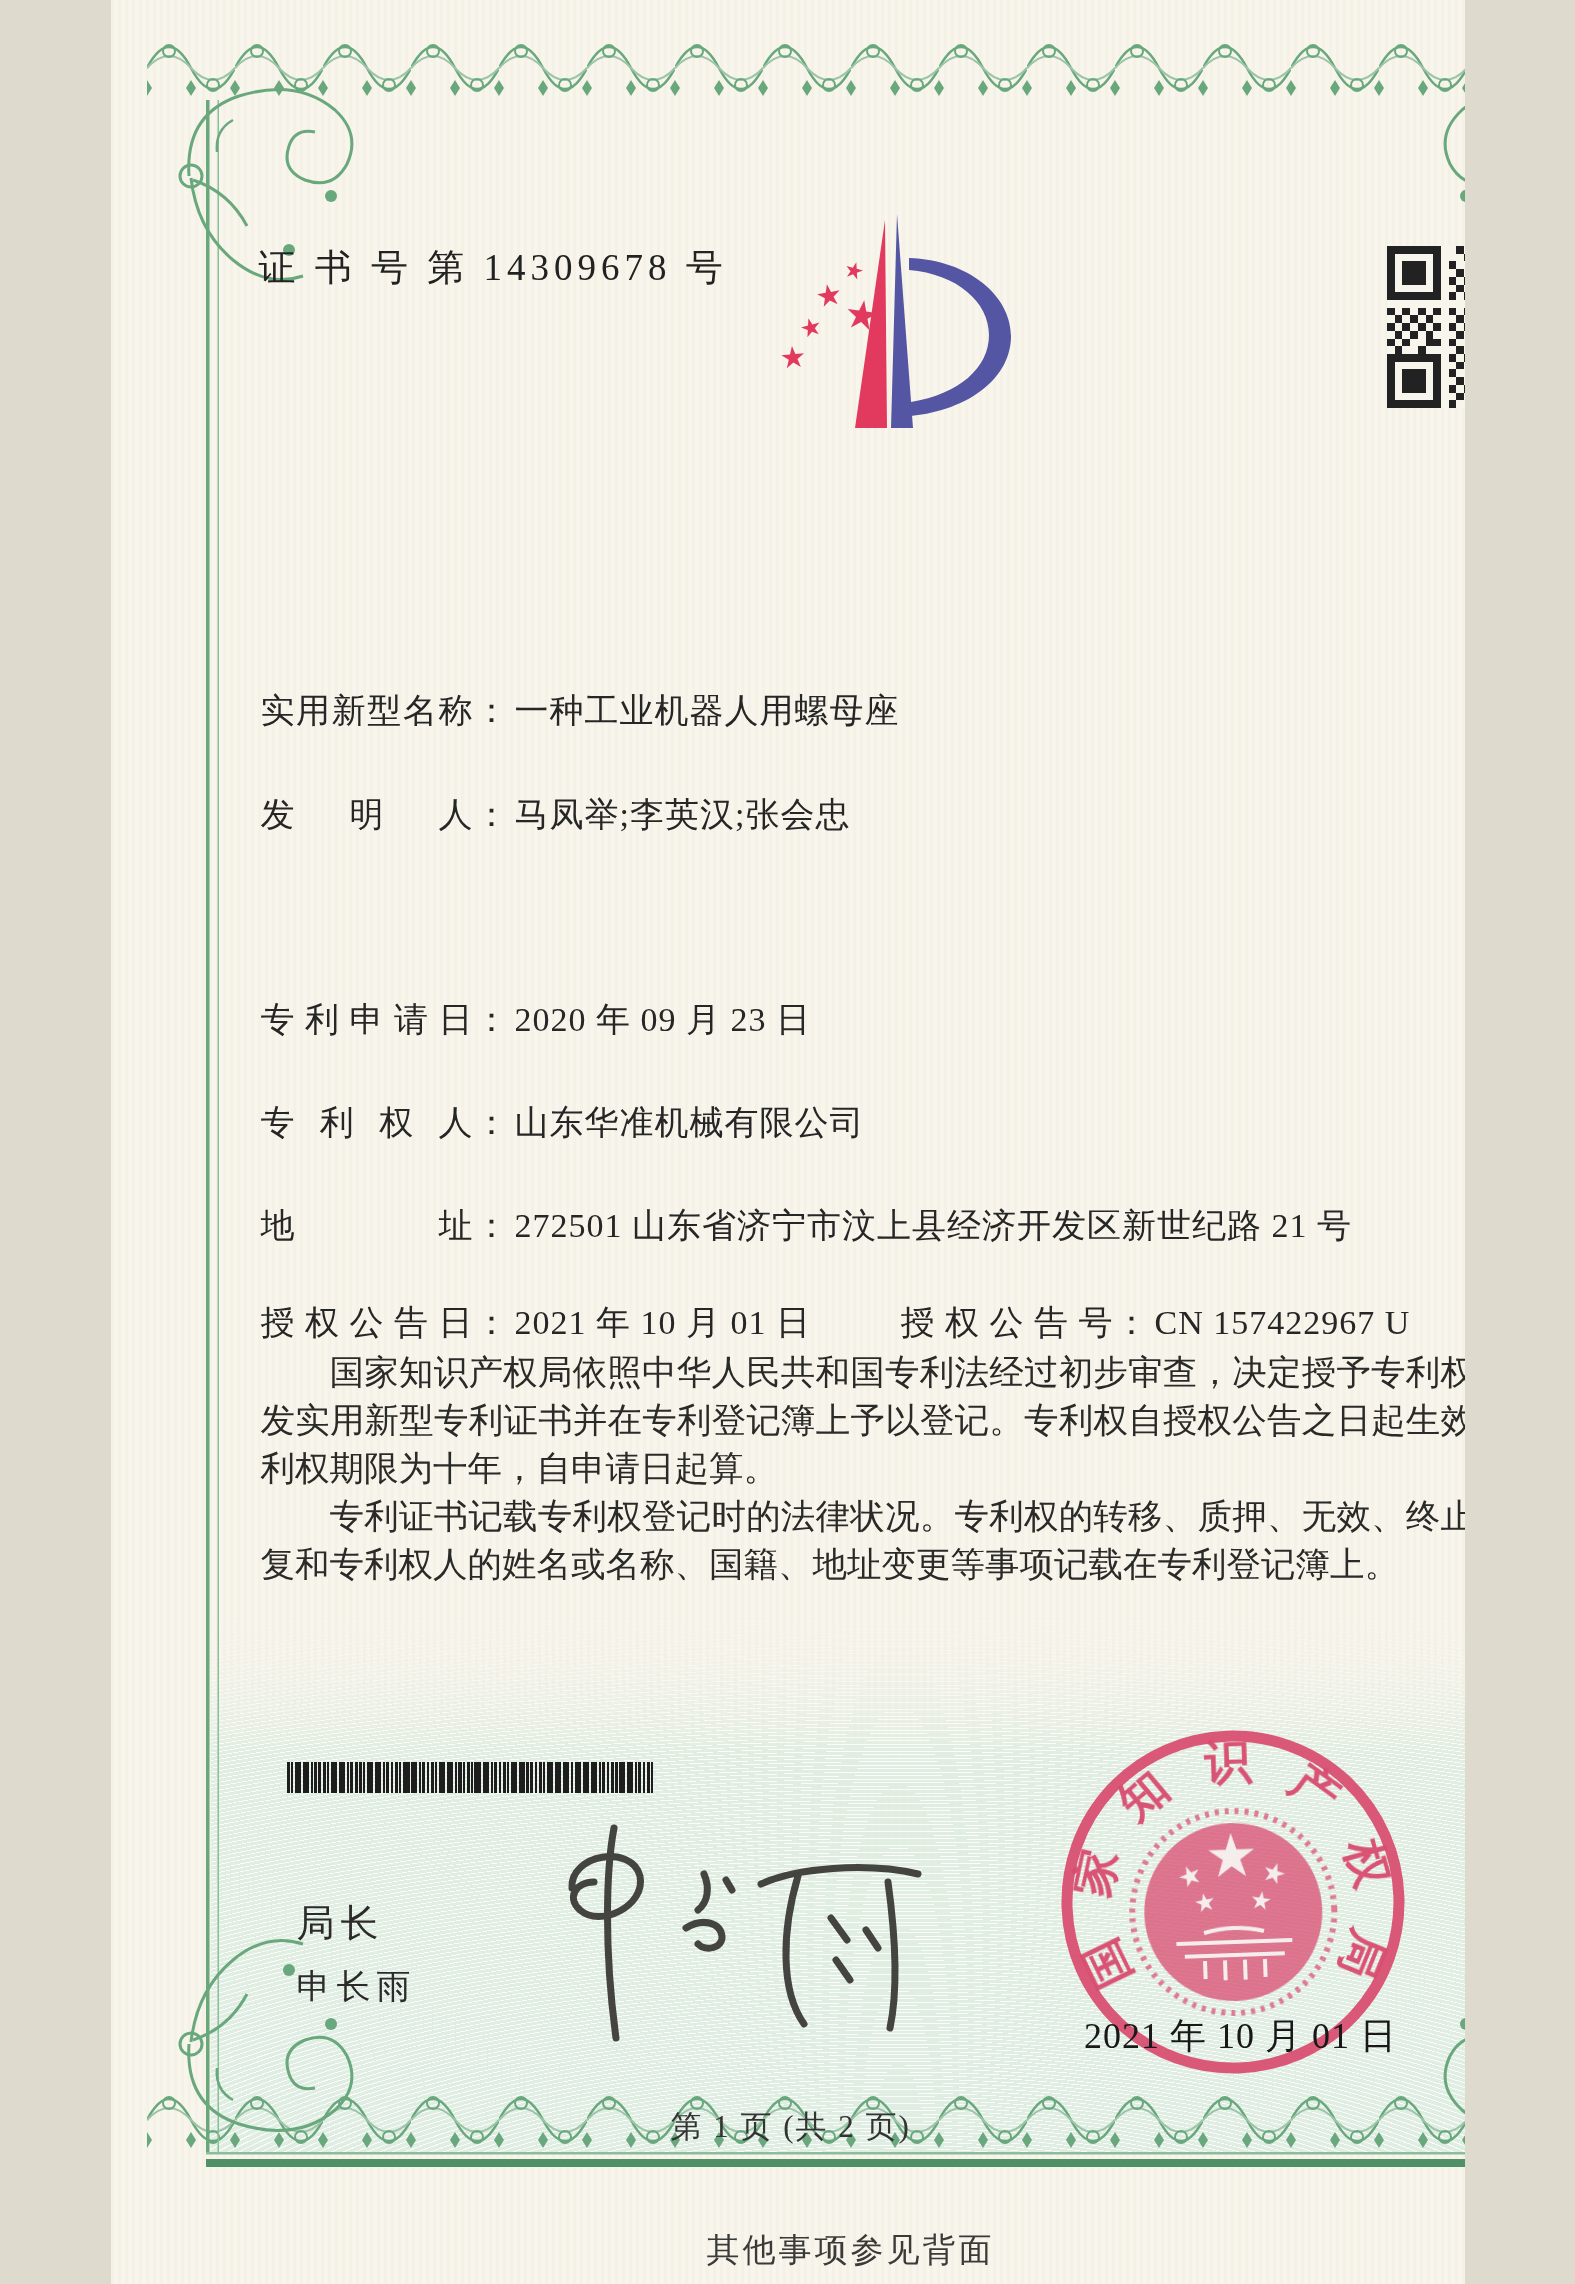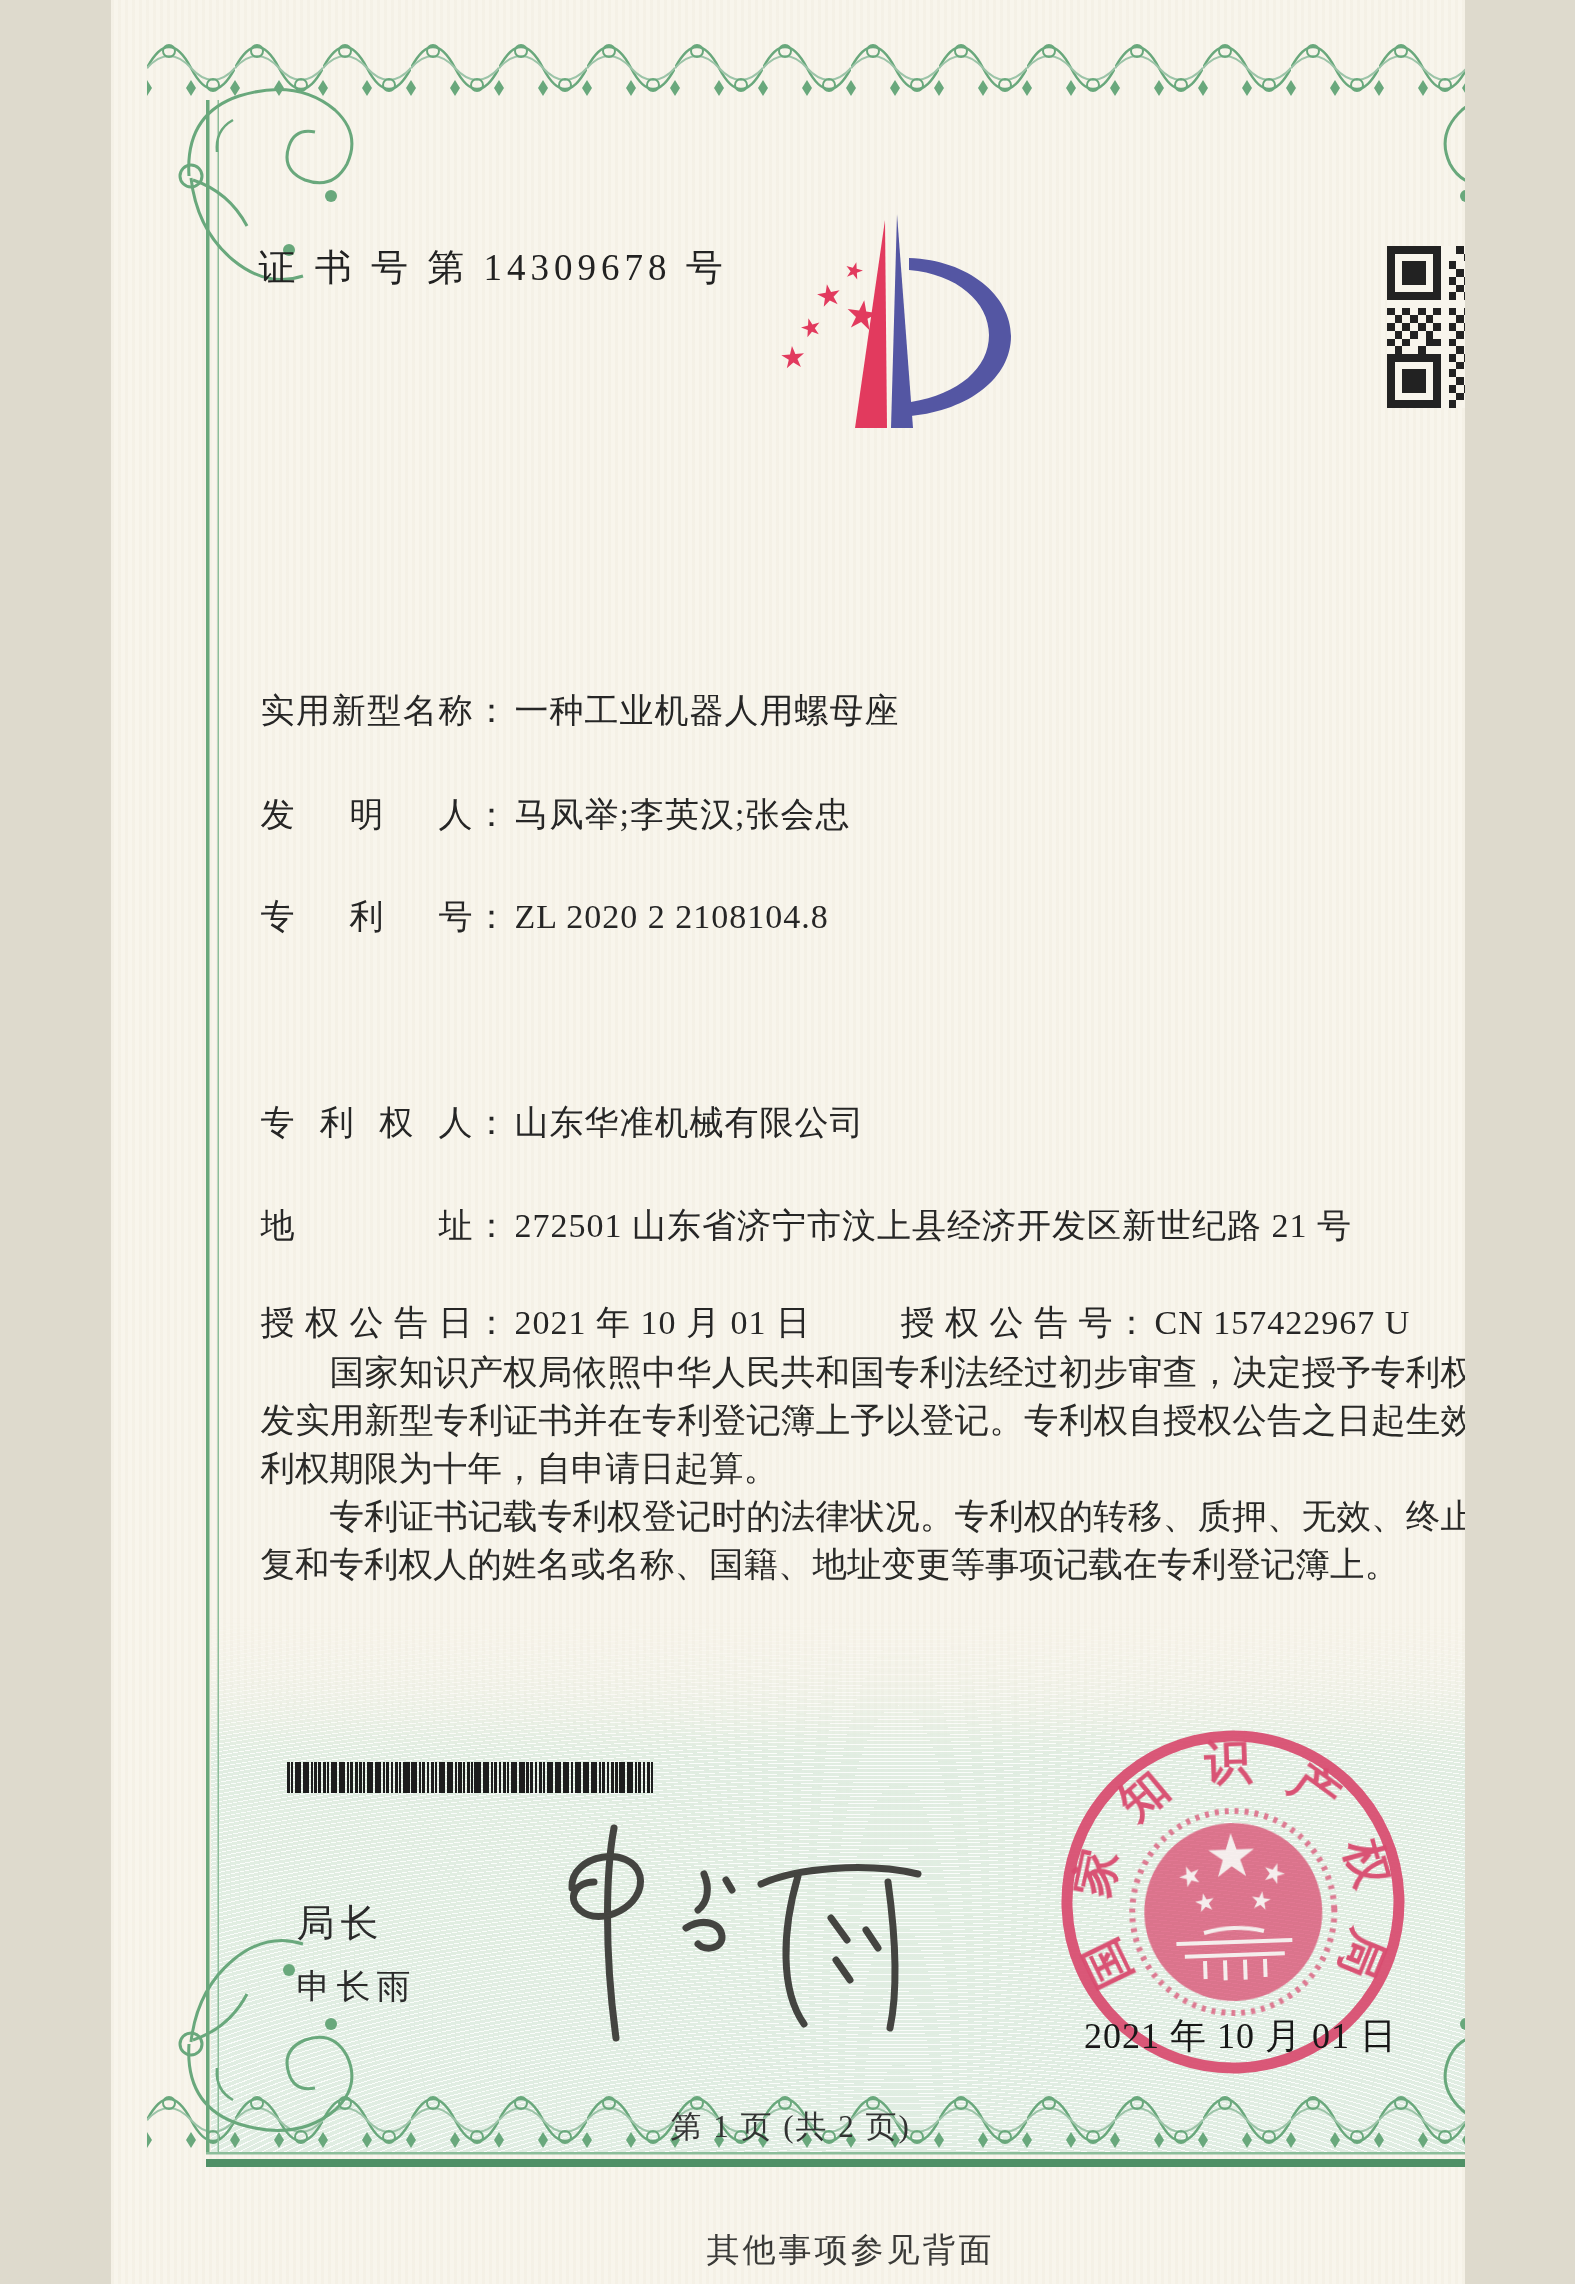--- a/index.html
+++ b/index.html
@@ -150,22 +150,22 @@
     </g>
   </svg>
 
 
   <div class="field" style="top:688px">
     <span class="flabel">实用新型名称</span><span class="colon">：</span><span class="fvalue">一种工业机器人用螺母座</span>
   </div>
   <div class="field" style="top:792px">
     <span class="flabel">发 明 人</span><span class="colon">：</span><span class="fvalue">马凤举;李英汉;张会忠</span>
   </div>
-  <div class="field" style="top:894px">
-    <span class="flabel">专 利 号</span><span class="colon">：</span><span class="fvalue">ZL 2020 2 2108104.8</span>
+  <div class="field" style="top:997px">
+    <span class="flabel">专利申请日</span><span class="colon">：</span><span class="fvalue">2020 年 09 月 23 日</span>
   </div>
   <div class="field" style="top:1100px">
     <span class="flabel">专 利 权 人</span><span class="colon">：</span><span class="fvalue">山东华准机械有限公司</span>
   </div>
   <div class="field" style="top:1203px">
     <span class="flabel">地 址</span><span class="colon">：</span><span class="fvalue">272501 山东省济宁市汶上县经济开发区新世纪路 21 号</span>
   </div>
   <div class="field" style="top:1300px">
     <span class="flabel">授权公告日</span><span class="colon">：</span><span class="fvalue">2021 年 10 月 01 日</span>
     <span class="field2">

